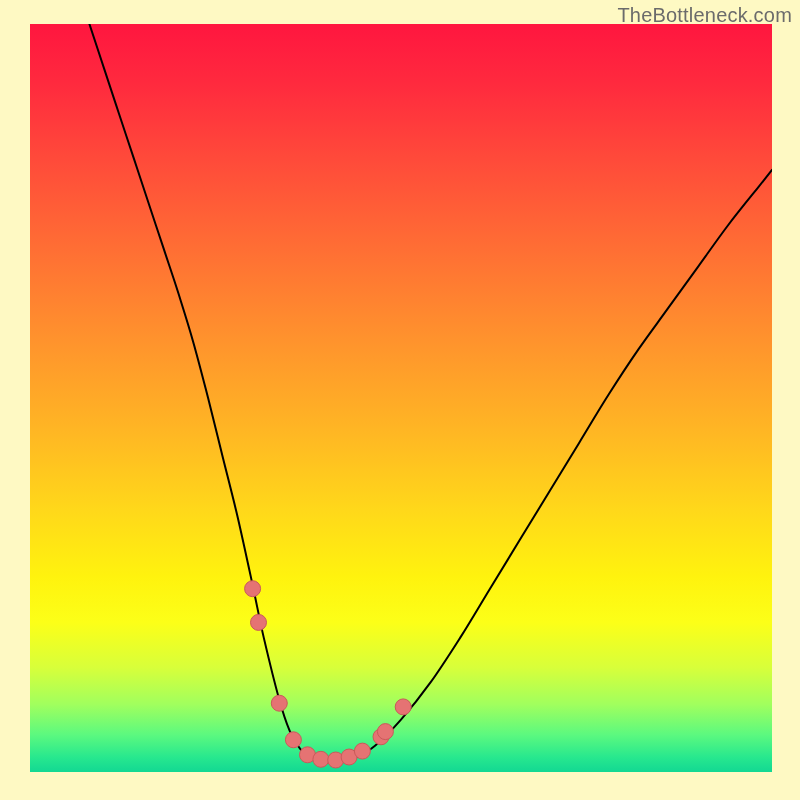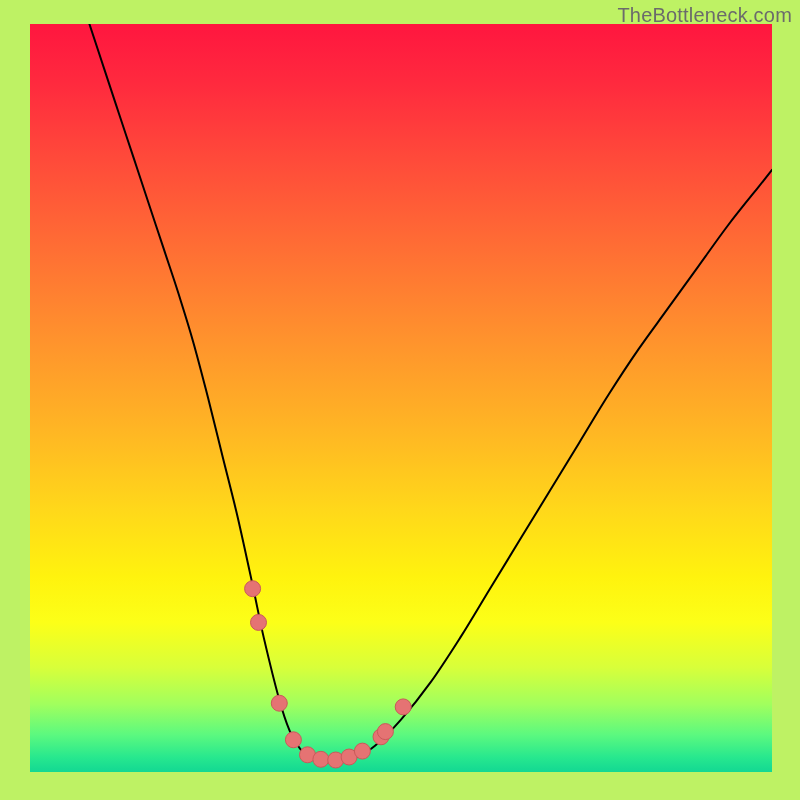--- a/index.html
+++ b/index.html
@@ -10,21 +10,21 @@
     background: #000;
     overflow: hidden;
     font-family: Arial, Helvetica, sans-serif;
   }
   .frame {
     position: absolute;
     left: 0;
     top: 0;
     width: 800px;
     height: 800px;
-    background: #bef264;
+    background: #fef9c3;
   }
   .plot {
     position: absolute;
     left: 30px;
     top: 24px;
     width: 742px;
     height: 748px;
     
     background: linear-gradient(
       to bottom,

